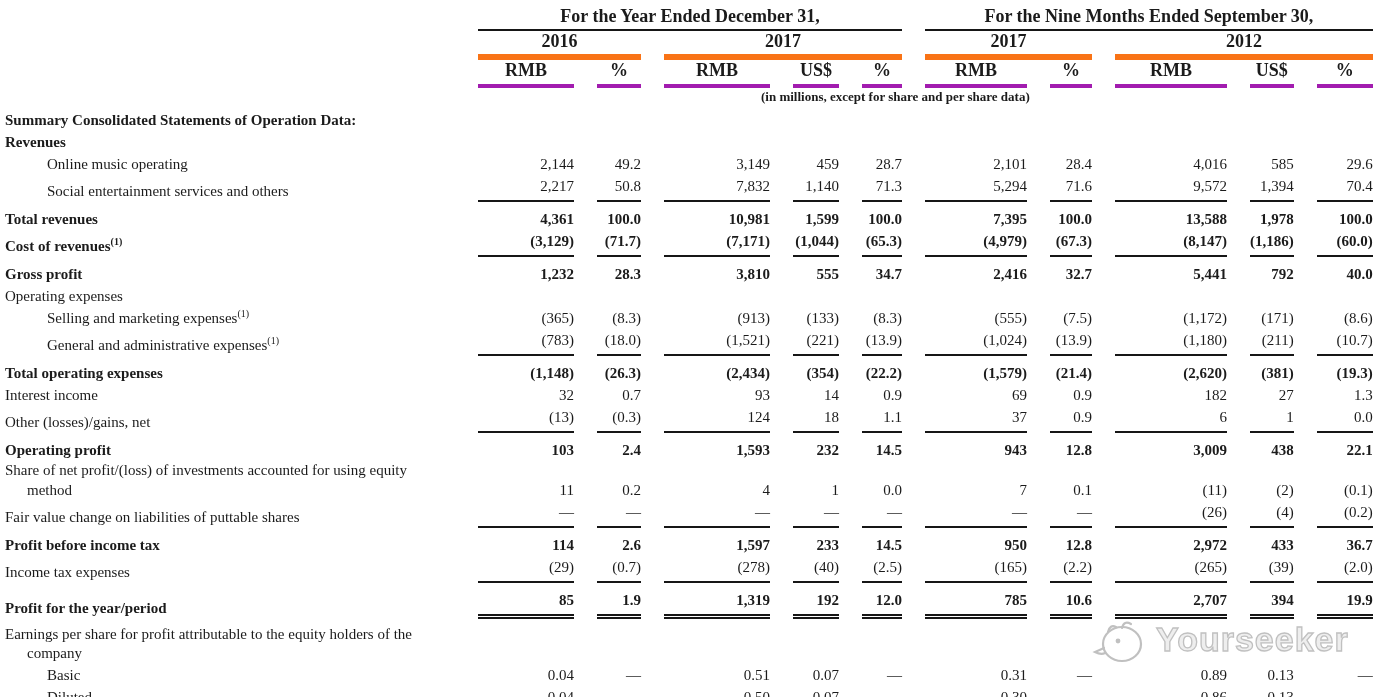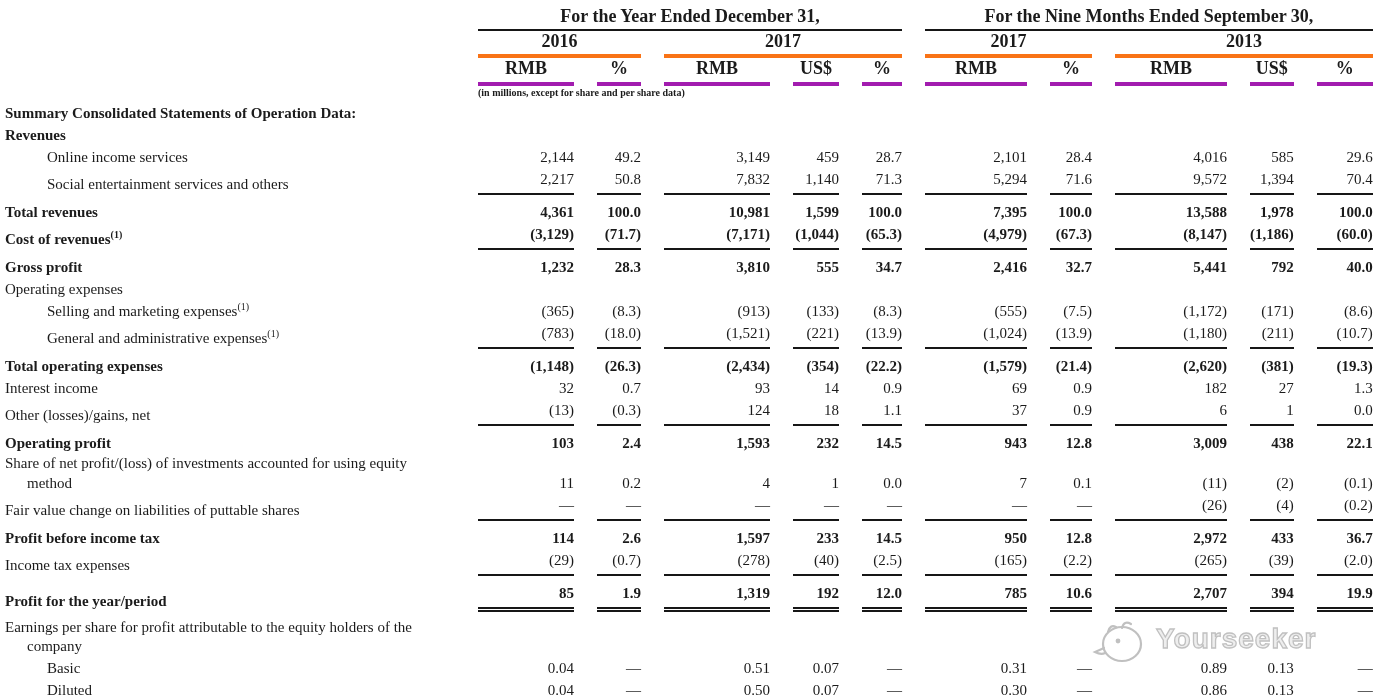--- a/index.html
+++ b/index.html
@@ -20,24 +20,24 @@
     table-layout:fixed;
   }
   col.c-label { width:452px; }
   col.c1 { width:96px; }  col.c2 { width:44px; }
   col.c3 { width:106px; } col.c4 { width:46px; } col.c5 { width:40px; }
   col.c6 { width:102px; } col.c7 { width:42px; }
   col.c8 { width:112px; } col.c9 { width:42px; } col.c10 { width:56px; }
 
   th { font-weight:bold; font-size:18px; padding:0; }
   thead th.grp { text-align:center; border-bottom:2px solid #161616; padding-bottom:2px; height:20px; vertical-align:bottom; }
-  thead th.yr  { text-align:center; border-bottom:4px solid #f97316; padding-bottom:2px; height:20px; vertical-align:bottom; }
+  thead th.yr  { text-align:center; border-bottom:6px solid #f97316; padding-bottom:2px; height:20px; vertical-align:bottom; }
   thead th.cur { text-align:center; border-bottom:4px solid #a21caf; padding-bottom:3px; height:20px; vertical-align:bottom; }
   thead th.lbl { border:none; }
-  thead td.note { font-weight:bold; font-size:10px; padding:1px 60px 1px 0; }
+  thead td.note { text-align:center; font-weight:bold; font-size:13px; padding:1px 60px 1px 0; }
 
   tbody td { vertical-align:bottom; font-size:15px; padding:0; height:22px; line-height:1.32; }
   tbody td.label { text-align:left; padding-left:2px; }
   tbody td.label.ind > div:first-child { padding-left:42px; }
   tbody td.label .cont { padding-left:22px; }
   tbody td.num { text-align:right; white-space:nowrap; }
   tr.b td { font-weight:bold; }
   td.num.vb { font-weight:bold; }
   td.num.r1 { border-bottom:2px solid #161616; padding-bottom:3px; }
   td.num.r2 { border-bottom:5px double #161616; padding-bottom:3px; }
@@ -45,21 +45,21 @@
   tbody tr:first-child td { padding-top:3px; }
   sup { font-size:10px; line-height:0; }
 
   .watermark {
     position:absolute; left:1088px; top:602px;
     display:flex; align-items:center;
     pointer-events:none;
   }
   .watermark .wm-text {
     font-family:"Liberation Sans", sans-serif;
-    font-size:28px; font-weight:bold; letter-spacing:1px;
+    font-size:34px; font-weight:bold; letter-spacing:1px;
     color:rgba(205,205,205,0.35);
     -webkit-text-stroke:1.3px #c0c0c0;
   }
   .watermark svg { margin-right:6px; }
 </style>
 </head>
 <body>
 
 <div class="page">
 
@@ -81,21 +81,21 @@
       <tr>
         <th class="lbl"></th>
         <th class="grp" colspan="5">For the Year Ended December 31,</th>
         <th class="grp" colspan="5">For the Nine Months Ended September 30,</th>
       </tr>
       <tr>
         <th class="lbl"></th>
         <th class="yr" colspan="2">2016</th>
         <th class="yr" colspan="3">2017</th>
         <th class="yr" colspan="2">2017</th>
-        <th class="yr" colspan="3">2013</th>
+        <th class="yr" colspan="3">2012</th>
       </tr>
       <tr>
         <th class="lbl"></th>
         <th class="cur">RMB</th>
         <th class="cur">%</th>
         <th class="cur">RMB</th>
         <th class="cur">US$</th>
         <th class="cur">%</th>
         <th class="cur">RMB</th>
         <th class="cur">%</th>
@@ -116,21 +116,21 @@
           <td colspan="10"></td>
         </tr>
         <tr class="b">
           <td class="label">
             <div>Revenues</div>
           </td>
           <td colspan="10"></td>
         </tr>
         <tr>
           <td class="label ind">
-            <div>Online income services</div>
+            <div>Online music operating</div>
           </td>
           <td class="num">2,144</td>
           <td class="num">49.2</td>
           <td class="num">3,149</td>
           <td class="num">459</td>
           <td class="num">28.7</td>
           <td class="num">2,101</td>
           <td class="num">28.4</td>
           <td class="num">4,016</td>
           <td class="num">585</td>

